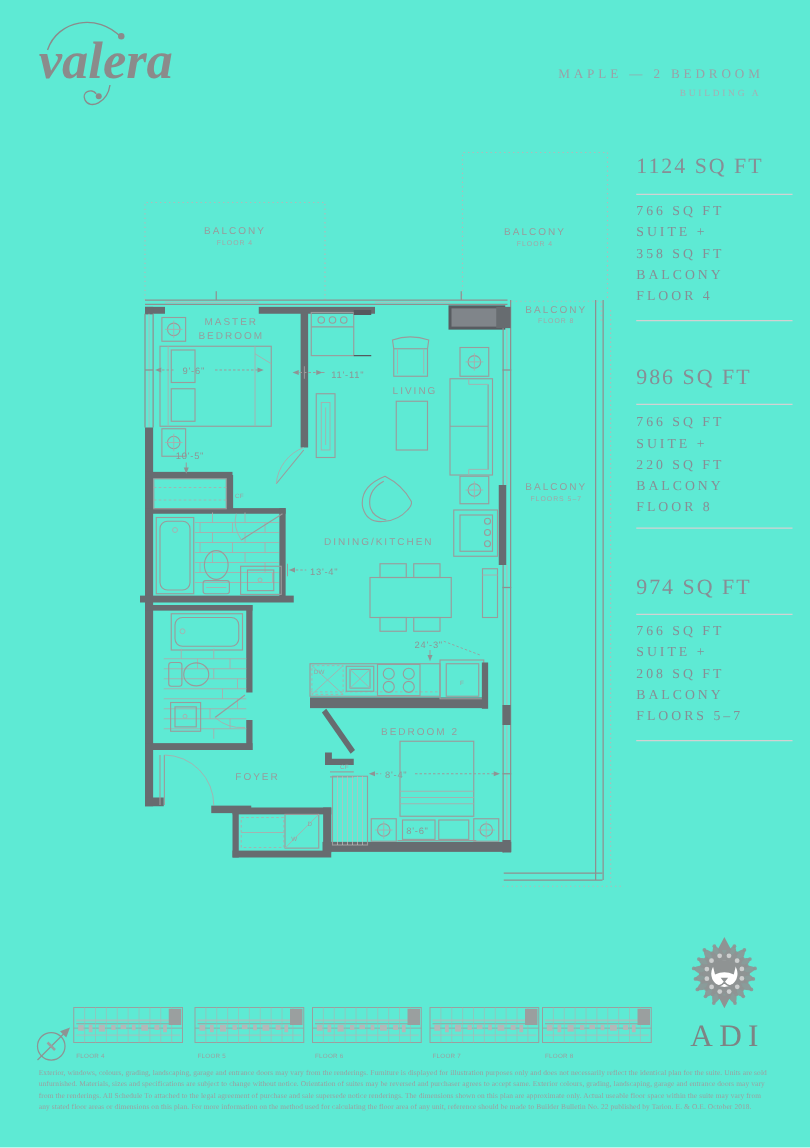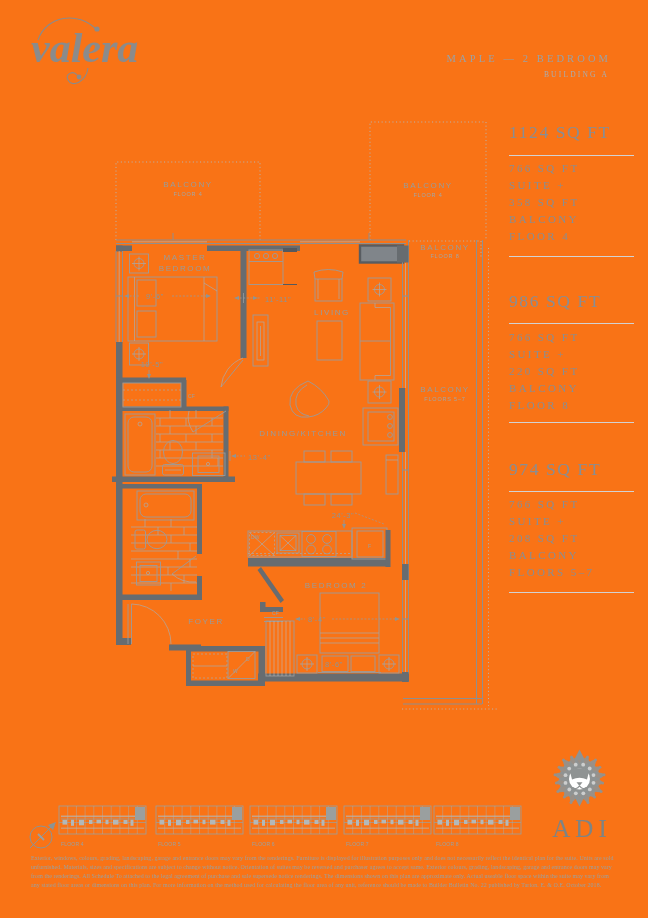--- a/index.html
+++ b/index.html
@@ -1,16 +1,16 @@
 <!DOCTYPE html>
 <html><head>
 <meta charset="utf-8">
 <style>
   html,body{margin:0;padding:0;background:#ffffff;}
-  .page{position:relative;width:648px;height:918px;background:#f97316;overflow:hidden;}
+  .page{position:relative;width:648px;height:918px;background:#5eead4;overflow:hidden;}
   svg{font-family:"Liberation Sans",sans-serif;}
   svg text{font-family:inherit;}
   .ser, .ser text{font-family:"Liberation Serif",serif;}
   .lbl{font-size:8px;letter-spacing:1.6px;fill:#979c9c;}
   .lbl2{font-size:5.5px;letter-spacing:0.8px;fill:#a2a6a6;}
   .dim{font-size:7.5px;letter-spacing:0.6px;fill:#8f9494;}
   .tiny{font-size:5px;letter-spacing:0.2px;fill:#9aa0a0;}
   .fur{fill:none;stroke:#9b9b9b;stroke-width:0.9;}
   .furl{fill:none;stroke:#ababab;stroke-width:0.7;}
   .win{fill:none;stroke:#8f8f8f;stroke-width:1;}

